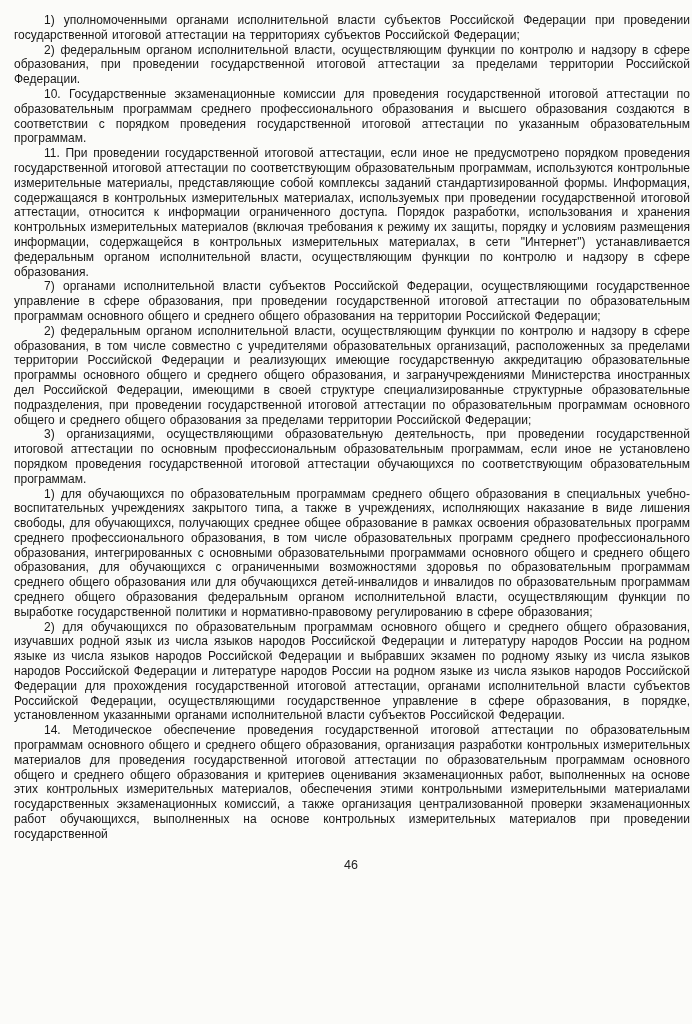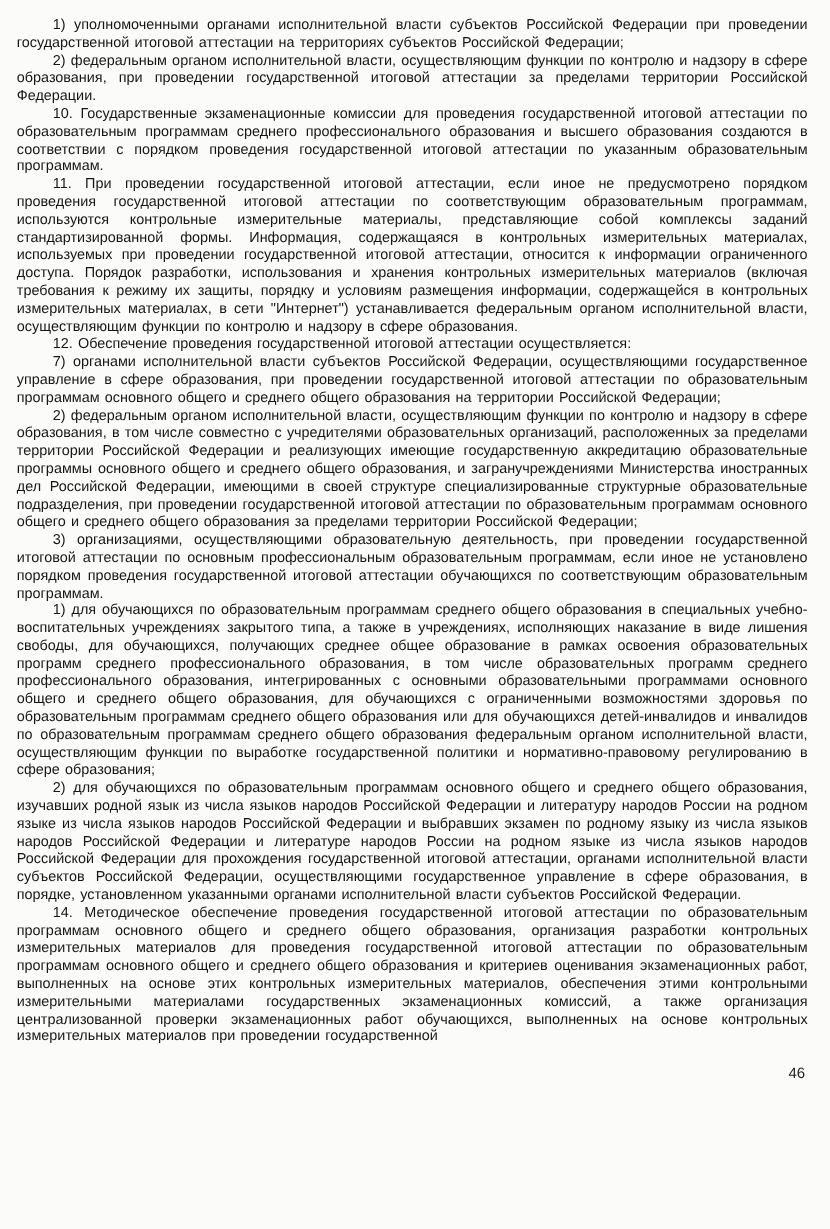--- a/index.html
+++ b/index.html
@@ -10,53 +10,52 @@
     width: 692px;
     height: 1024px;
     background: #fbfbf9;
     overflow: hidden;
     font-family: "Liberation Sans", sans-serif;
   }
   .page {
     box-sizing: border-box;
     width: 692px;
     height: 1024px;
-    padding: 13px 19px 0 14px;
+    padding: 13px 2px 0 14px;
     background: #fbfbf9;
   }
   .textblock p {
     margin: 0;
     padding: 0;
     font-size: 12px;
     line-height: 14.8px;
     color: #161616;
     text-align: justify;
     text-indent: 30px;
     word-spacing: 1px;
     -webkit-font-smoothing: antialiased;
   }
   .page-number {
     margin-top: 16px;
-    text-align: right;
+    text-align: center;
     font-size: 12.5px;
     line-height: 15px;
     color: #222;
     padding-right: 2px;
   }
 </style>
 </head>
 <body>
 
 <main class="page">
   <section class="textblock">
     <p>1) уполномоченными органами исполнительной власти субъектов Российской Федерации при проведении государственной итоговой аттестации на территориях субъектов Российской Федерации;</p>
     <p>2) федеральным органом исполнительной власти, осуществляющим функции по контролю и надзору в сфере образования, при проведении государственной итоговой аттестации за пределами территории Российской Федерации.</p>
     <p>10. Государственные экзаменационные комиссии для проведения государственной итоговой аттестации по образовательным программам среднего профессионального образования и высшего образования создаются в соответствии с порядком проведения государственной итоговой аттестации по указанным образовательным программам.</p>
     <p>11. При проведении государственной итоговой аттестации, если иное не предусмотрено порядком проведения государственной итоговой аттестации по соответствующим образовательным программам, используются контрольные измерительные материалы, представляющие собой комплексы заданий стандартизированной формы. Информация, содержащаяся в контрольных измерительных материалах, используемых при проведении государственной итоговой аттестации, относится к информации ограниченного доступа. Порядок разработки, использования и хранения контрольных измерительных материалов (включая требования к режиму их защиты, порядку и условиям размещения информации, содержащейся в контрольных измерительных материалах, в сети "Интернет") устанавливается федеральным органом исполнительной власти, осуществляющим функции по контролю и надзору в сфере образования.</p>
-    <p>12. Обеспечение проведения государственной итоговой аттестации осуществляется:</p>
     <p>7) органами исполнительной власти субъектов Российской Федерации, осуществляющими государственное управление в сфере образования, при проведении государственной итоговой аттестации по образовательным программам основного общего и среднего общего образования на территории Российской Федерации;</p>
     <p>2) федеральным органом исполнительной власти, осуществляющим функции по контролю и надзору в сфере образования, в том числе совместно с учредителями образовательных организаций, расположенных за пределами территории Российской Федерации и реализующих имеющие государственную аккредитацию образовательные программы основного общего и среднего общего образования, и загранучреждениями Министерства иностранных дел Российской Федерации, имеющими в своей структуре специализированные структурные образовательные подразделения, при проведении государственной итоговой аттестации по образовательным программам основного общего и среднего общего образования за пределами территории Российской Федерации;</p>
     <p>3) организациями, осуществляющими образовательную деятельность, при проведении государственной итоговой аттестации по основным профессиональным образовательным программам, если иное не установлено порядком проведения государственной итоговой аттестации обучающихся по соответствующим образовательным программам.</p>
     <p>1) для обучающихся по образовательным программам среднего общего образования в специальных учебно-воспитательных учреждениях закрытого типа, а также в учреждениях, исполняющих наказание в виде лишения свободы, для обучающихся, получающих среднее общее образование в рамках освоения образовательных программ среднего профессионального образования, в том числе образовательных программ среднего профессионального образования, интегрированных с основными образовательными программами основного общего и среднего общего образования, для обучающихся с ограниченными возможностями здоровья по образовательным программам среднего общего образования или для обучающихся детей-инвалидов и инвалидов по образовательным программам среднего общего образования федеральным органом исполнительной власти, осуществляющим функции по выработке государственной политики и нормативно-правовому регулированию в сфере образования;</p>
     <p>2) для обучающихся по образовательным программам основного общего и среднего общего образования, изучавших родной язык из числа языков народов Российской Федерации и литературу народов России на родном языке из числа языков народов Российской Федерации и выбравших экзамен по родному языку из числа языков народов Российской Федерации и литературе народов России на родном языке из числа языков народов Российской Федерации для прохождения государственной итоговой аттестации, органами исполнительной власти субъектов Российской Федерации, осуществляющими государственное управление в сфере образования, в порядке, установленном указанными органами исполнительной власти субъектов Российской Федерации.</p>
     <p>14. Методическое обеспечение проведения государственной итоговой аттестации по образовательным программам основного общего и среднего общего образования, организация разработки контрольных измерительных материалов для проведения государственной итоговой аттестации по образовательным программам основного общего и среднего общего образования и критериев оценивания экзаменационных работ, выполненных на основе этих контрольных измерительных материалов, обеспечения этими контрольными измерительными материалами государственных экзаменационных комиссий, а также организация централизованной проверки экзаменационных работ обучающихся, выполненных на основе контрольных измерительных материалов при проведении государственной</p>
   </section>
   <div class="page-number">46</div>
 </main>
 

